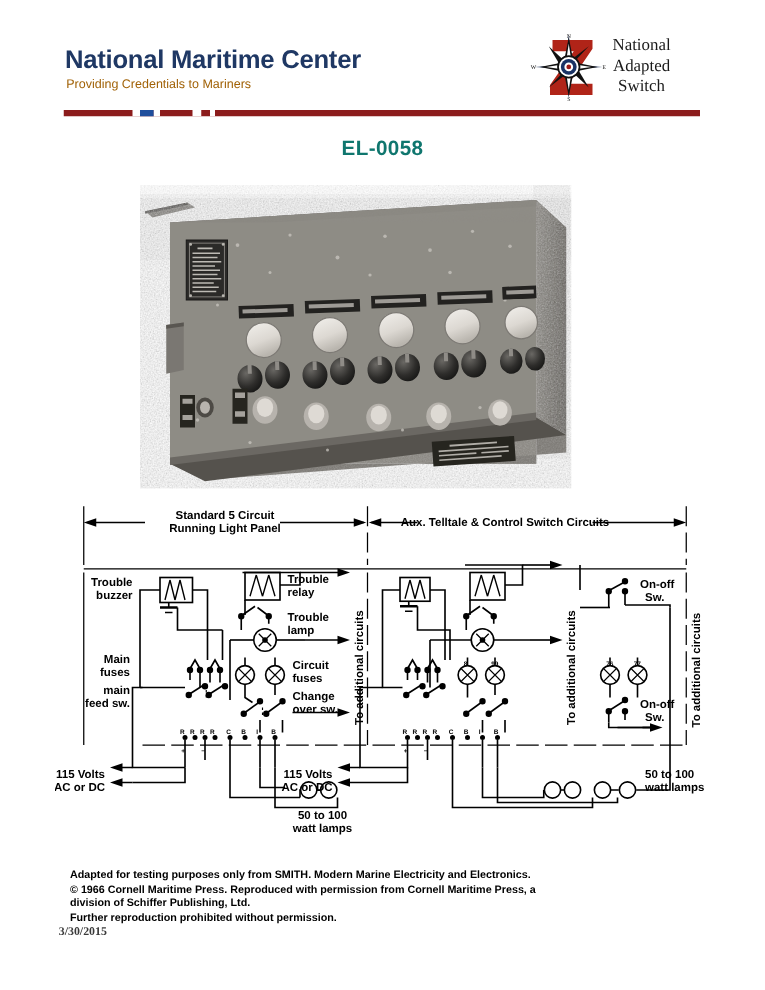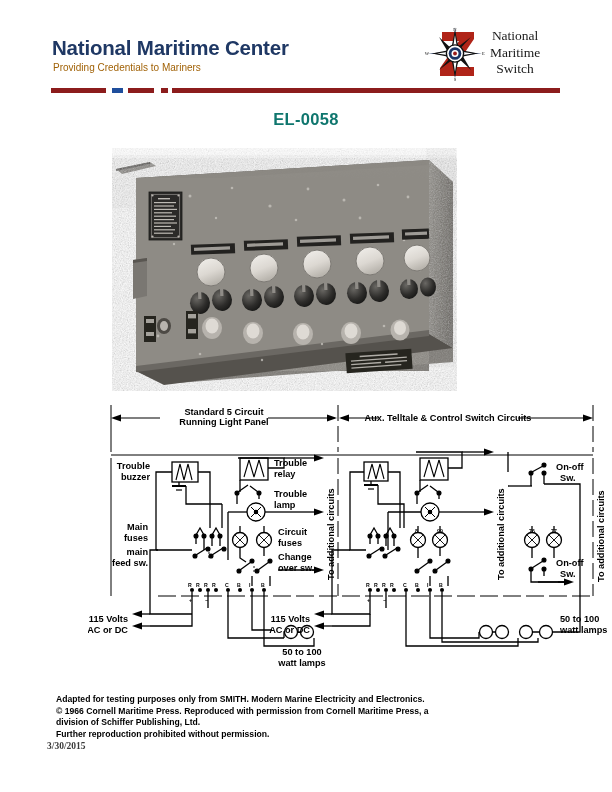--- a/index.html
+++ b/index.html
@@ -103,21 +103,21 @@
   #photo {
     position: absolute;
     left: 112px; top: 148px;
     width: 345px; height: 243px;
   }
 
   
   #diagram {
     position: absolute;
     left: 44px; top: 400px;
-    width: 524px; height: 275px; margin-left: 44px;
+    width: 524px; height: 275px;
   }
 
   
   #caption {
     position: absolute;
     left: 56px; top: 694px;
     width: 500px;
     font-size: 8.6px;
     font-weight: bold;
     line-height: 11.6px;
@@ -186,21 +186,21 @@
         <circle cx="31" cy="27.5" r="1.9" fill="#9b1b18"></circle>
 
         <text x="31" y="4.6" font-family="Liberation Serif, serif" font-size="4.6" fill="#111" text-anchor="middle">N</text>
         <text x="31" y="55" font-family="Liberation Serif, serif" font-size="4.6" fill="#111" text-anchor="middle">S</text>
         <text x="2.8" y="29.4" font-family="Liberation Serif, serif" font-size="4.6" fill="#111" text-anchor="middle">W</text>
         <text x="59.4" y="29.4" font-family="Liberation Serif, serif" font-size="4.6" fill="#111" text-anchor="middle">E</text>
       </svg>
     </div>
     <div id="logo-text">
       <div>National</div>
-      <div>Maritime</div>
+      <div>Adapted</div>
       <div>Switch</div>
     </div>
   </div>
 </div>
 
 <div id="doc-code">EL-0058</div>
 
 <div id="photo">
   <svg width="345" height="243" viewBox="0 0 345 243">
     <defs>

